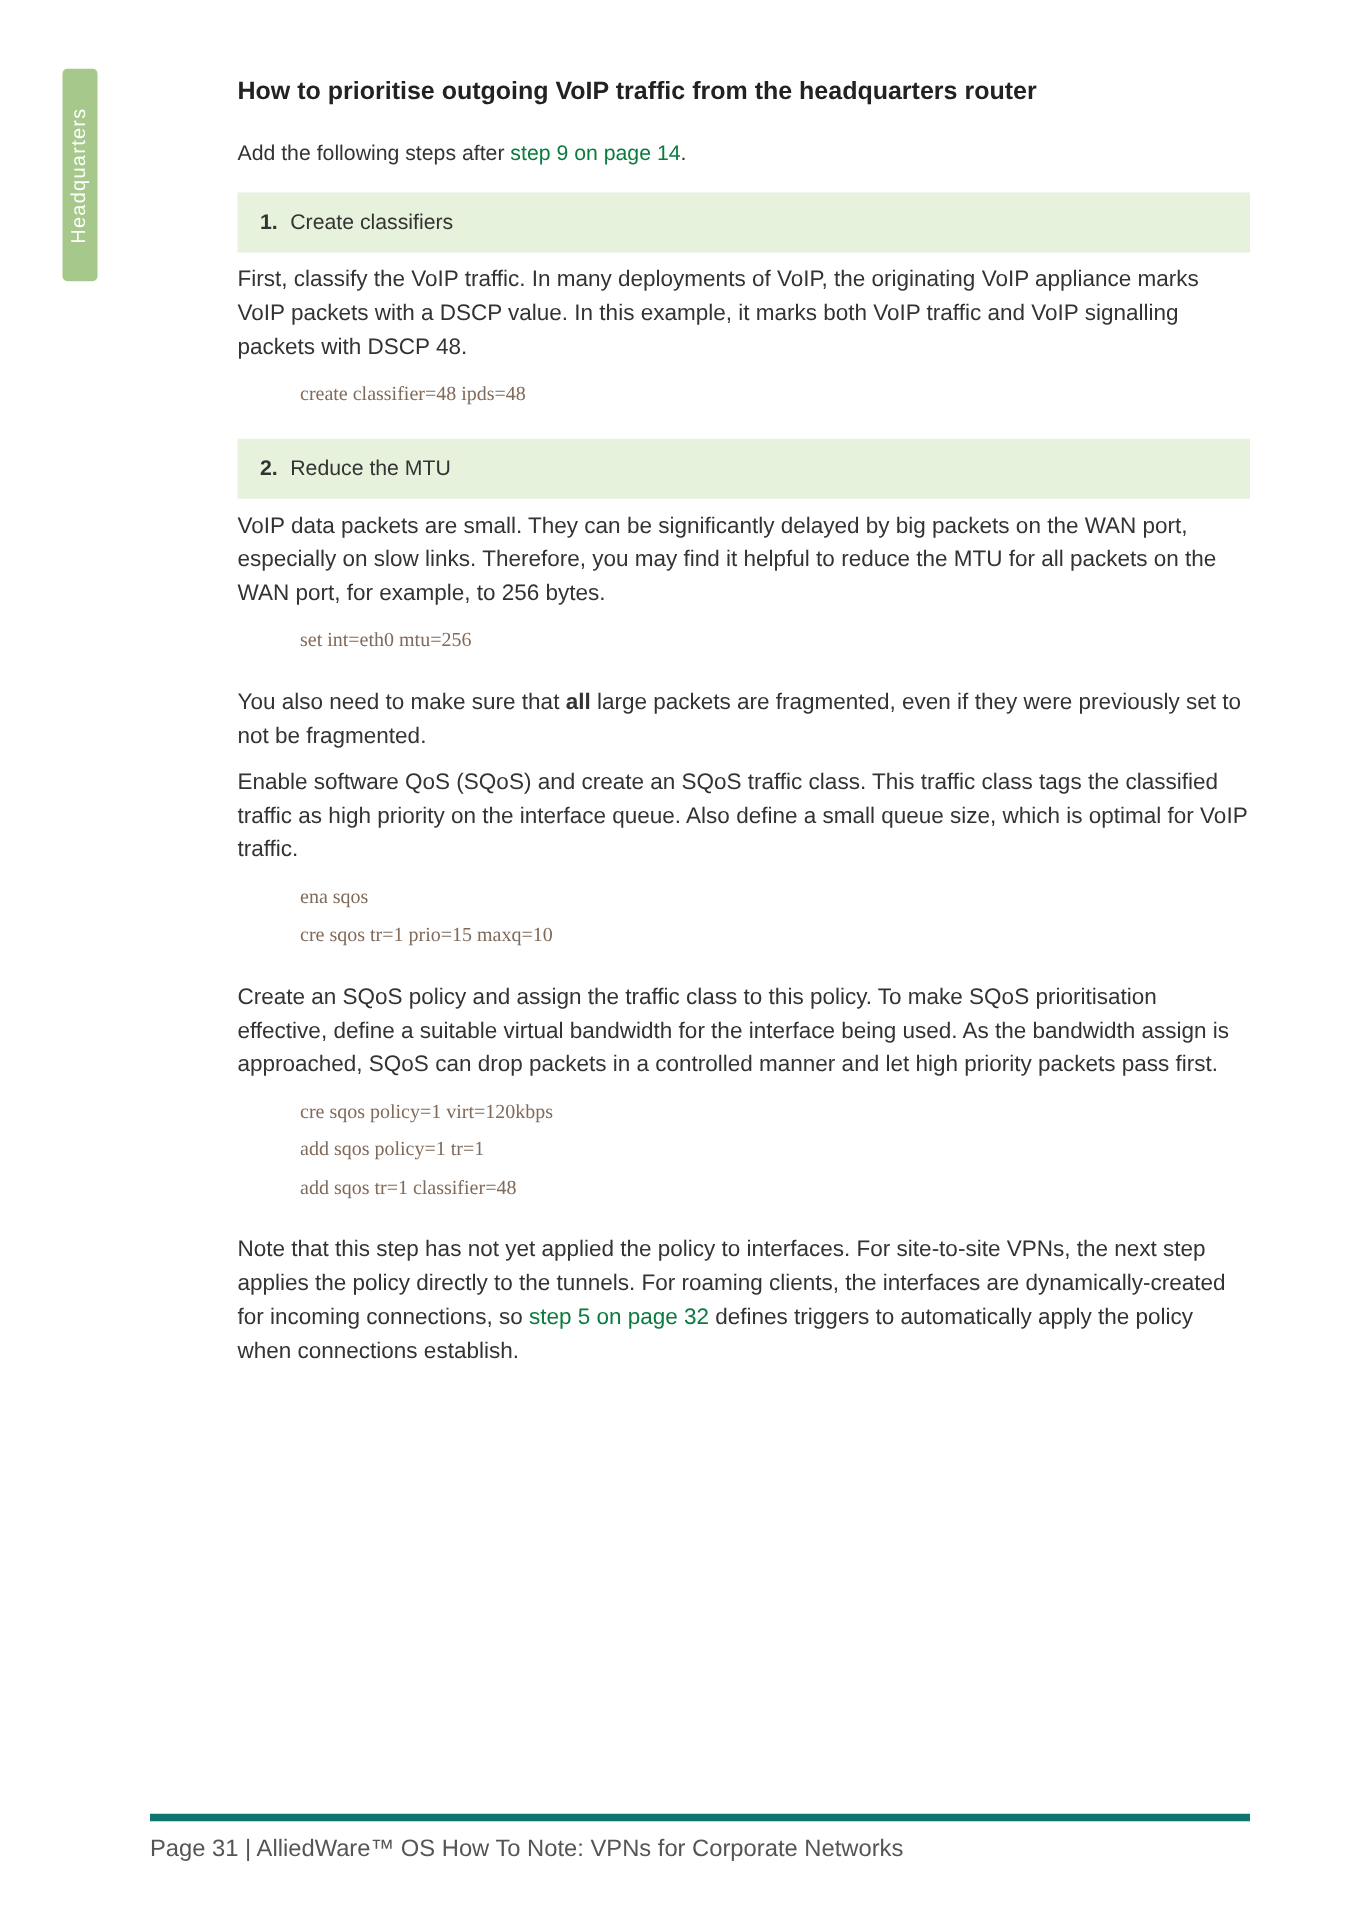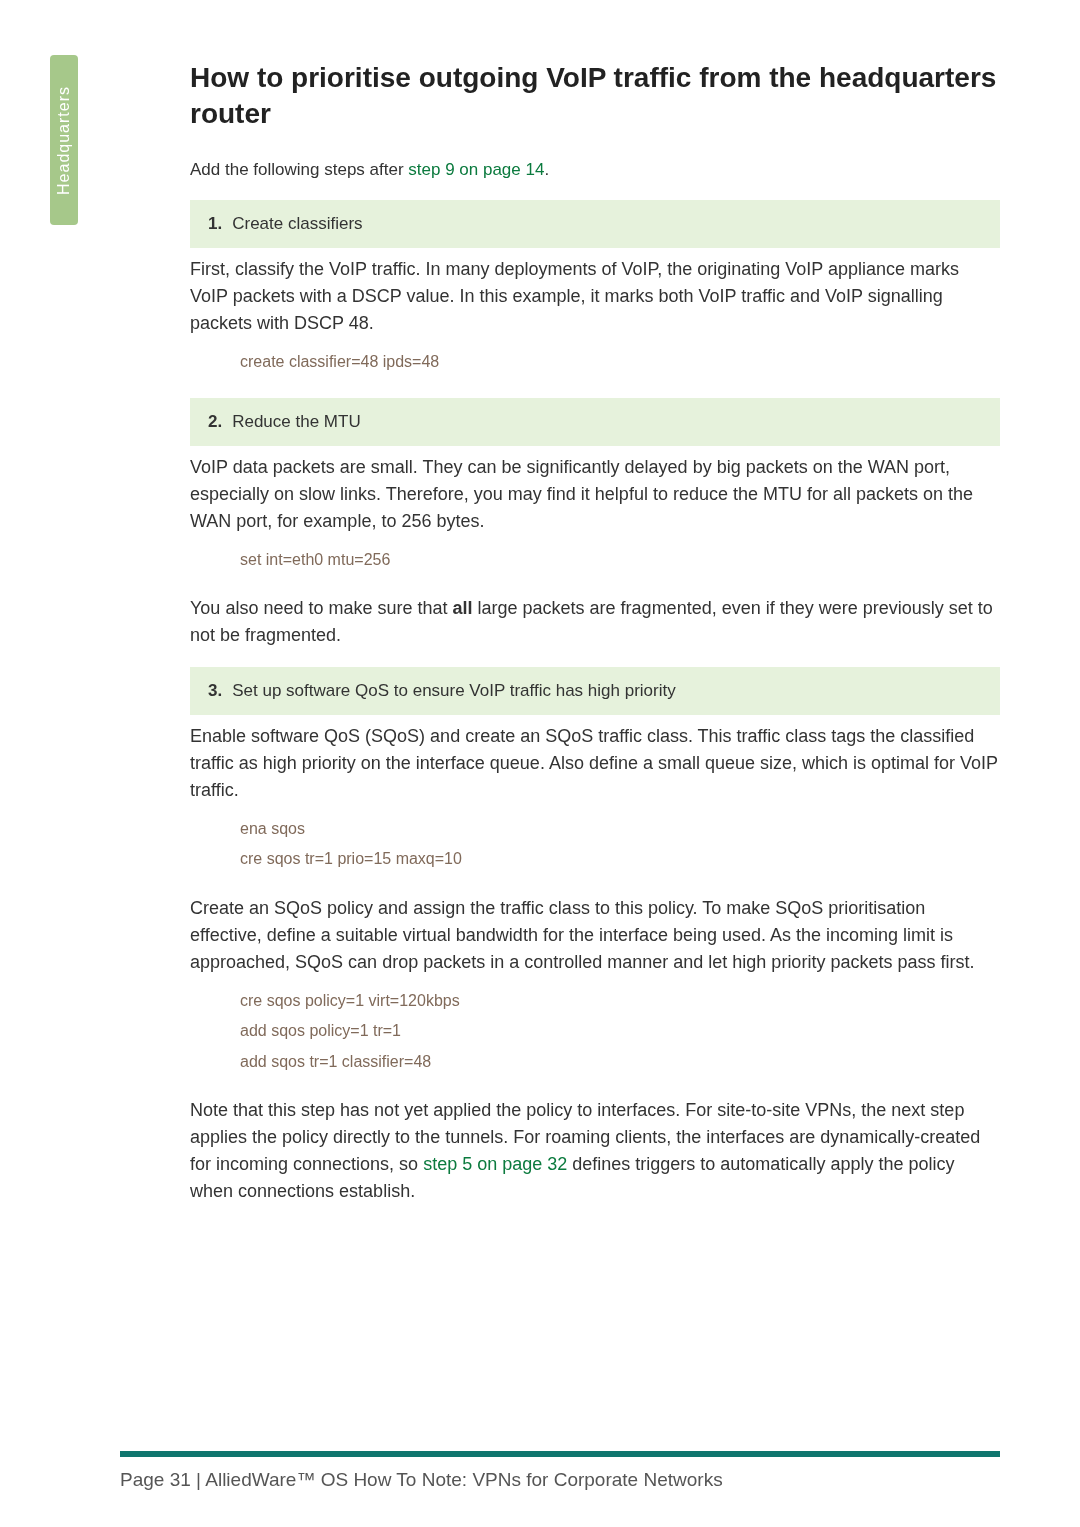--- a/index.html
+++ b/index.html
@@ -31,21 +31,21 @@
     writing-mode: vertical-rl;
     transform: rotate(180deg);
     color: #ffffff;
     font-size: 16px;
     letter-spacing: 1px;
   }
   .content {
     margin-left: 70px;
   }
   h1 {
-    font-size: 28px;
+    font-size: 20px;
     font-weight: bold;
     color: #222;
     line-height: 1.3;
     margin-bottom: 24px;
   }
   p.intro {
     font-size: 17px;
     color: #333;
     line-height: 1.5;
   }
@@ -58,21 +58,21 @@
     color: #333;
   }
   .step-box .num { font-weight: bold; margin-right: 10px; }
   p.body {
     font-size: 18px;
     color: #333;
     line-height: 1.5;
     margin-bottom: 10px;
   }
   pre.code {
-    font-family: Liberation Sans, sans-serif;
+    font-family: Liberation Serif, serif;
     font-size: 16px;
     color: #806a5a;
     margin: 10px 0 20px 50px;
     line-height: 1.9;
     white-space: pre;
   }
   .footer {
     position: absolute;
     bottom: 36px;
     left: 120px;
@@ -106,27 +106,24 @@
 
     <div class="step-box">
       <span class="num">2.</span><span>Reduce the MTU</span>
     </div>
     <p class="body">VoIP data packets are small. They can be significantly delayed by big packets on the WAN port, especially on slow links. Therefore, you may find it helpful to reduce the MTU for all packets on the WAN port, for example, to 256 bytes.</p>
     <pre class="code">set int=eth0 mtu=256</pre>
     <p class="body">
       <span>You also need to make sure that </span><b>all</b><span> large packets are fragmented, even if they were previously set to not be fragmented.</span>
     </p>
 
-    <div class="step-box">
-      <span class="num">3.</span><span>Set up software QoS to ensure VoIP traffic has high priority</span>
-    </div>
     <p class="body">Enable software QoS (SQoS) and create an SQoS traffic class. This traffic class tags the classified traffic as high priority on the interface queue. Also define a small queue size, which is optimal for VoIP traffic.</p>
     <pre class="code">ena sqos
 cre sqos tr=1 prio=15 maxq=10</pre>
-    <p class="body">Create an SQoS policy and assign the traffic class to this policy. To make SQoS prioritisation effective, define a suitable virtual bandwidth for the interface being used.  As the incoming limit is approached, SQoS can drop packets in a controlled manner and let high priority packets pass first.</p>
+    <p class="body">Create an SQoS policy and assign the traffic class to this policy. To make SQoS prioritisation effective, define a suitable virtual bandwidth for the interface being used.  As the bandwidth assign is approached, SQoS can drop packets in a controlled manner and let high priority packets pass first.</p>
     <pre class="code">cre sqos policy=1 virt=120kbps
 add sqos policy=1 tr=1
 add sqos tr=1 classifier=48</pre>
     <p class="body">
       <span>Note that this step has not yet applied the policy to interfaces. For site-to-site VPNs, the next step applies the policy directly to the tunnels. For roaming clients, the interfaces are dynamically-created for incoming connections, so </span><a class="link">step 5 on page 32</a><span> defines triggers to automatically apply the policy when connections establish.</span>
     </p>
   </div>
 
   <div class="footer">Page 31 | AlliedWare™ OS How To Note: VPNs for Corporate Networks</div>
 </div>

